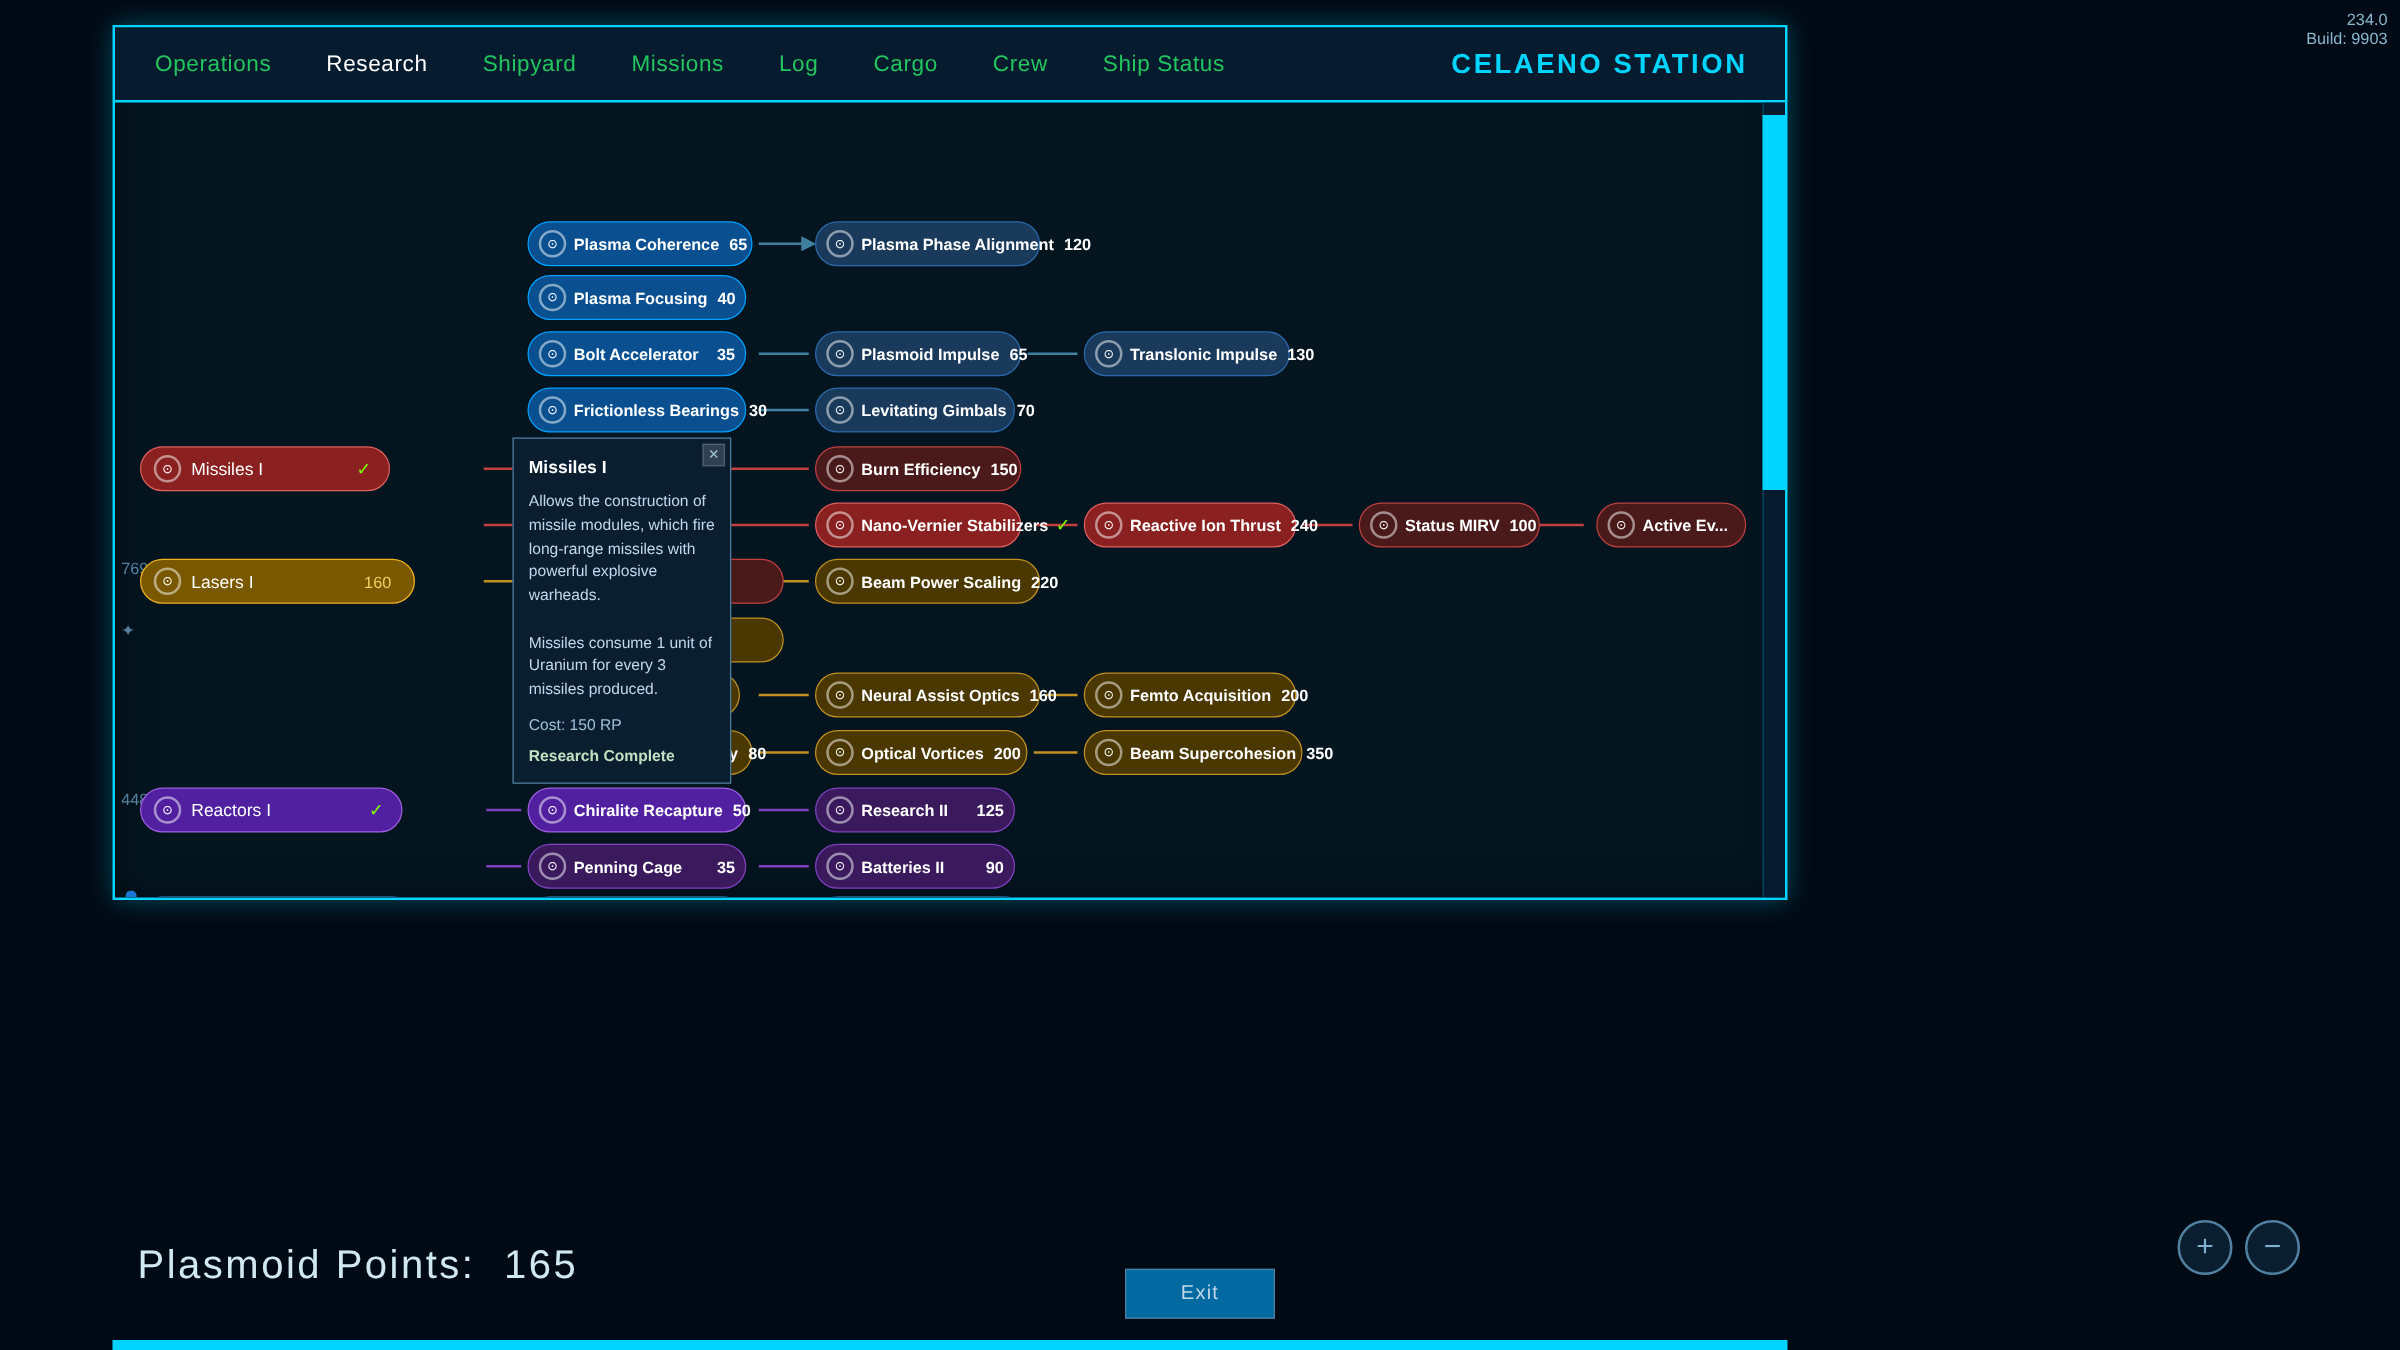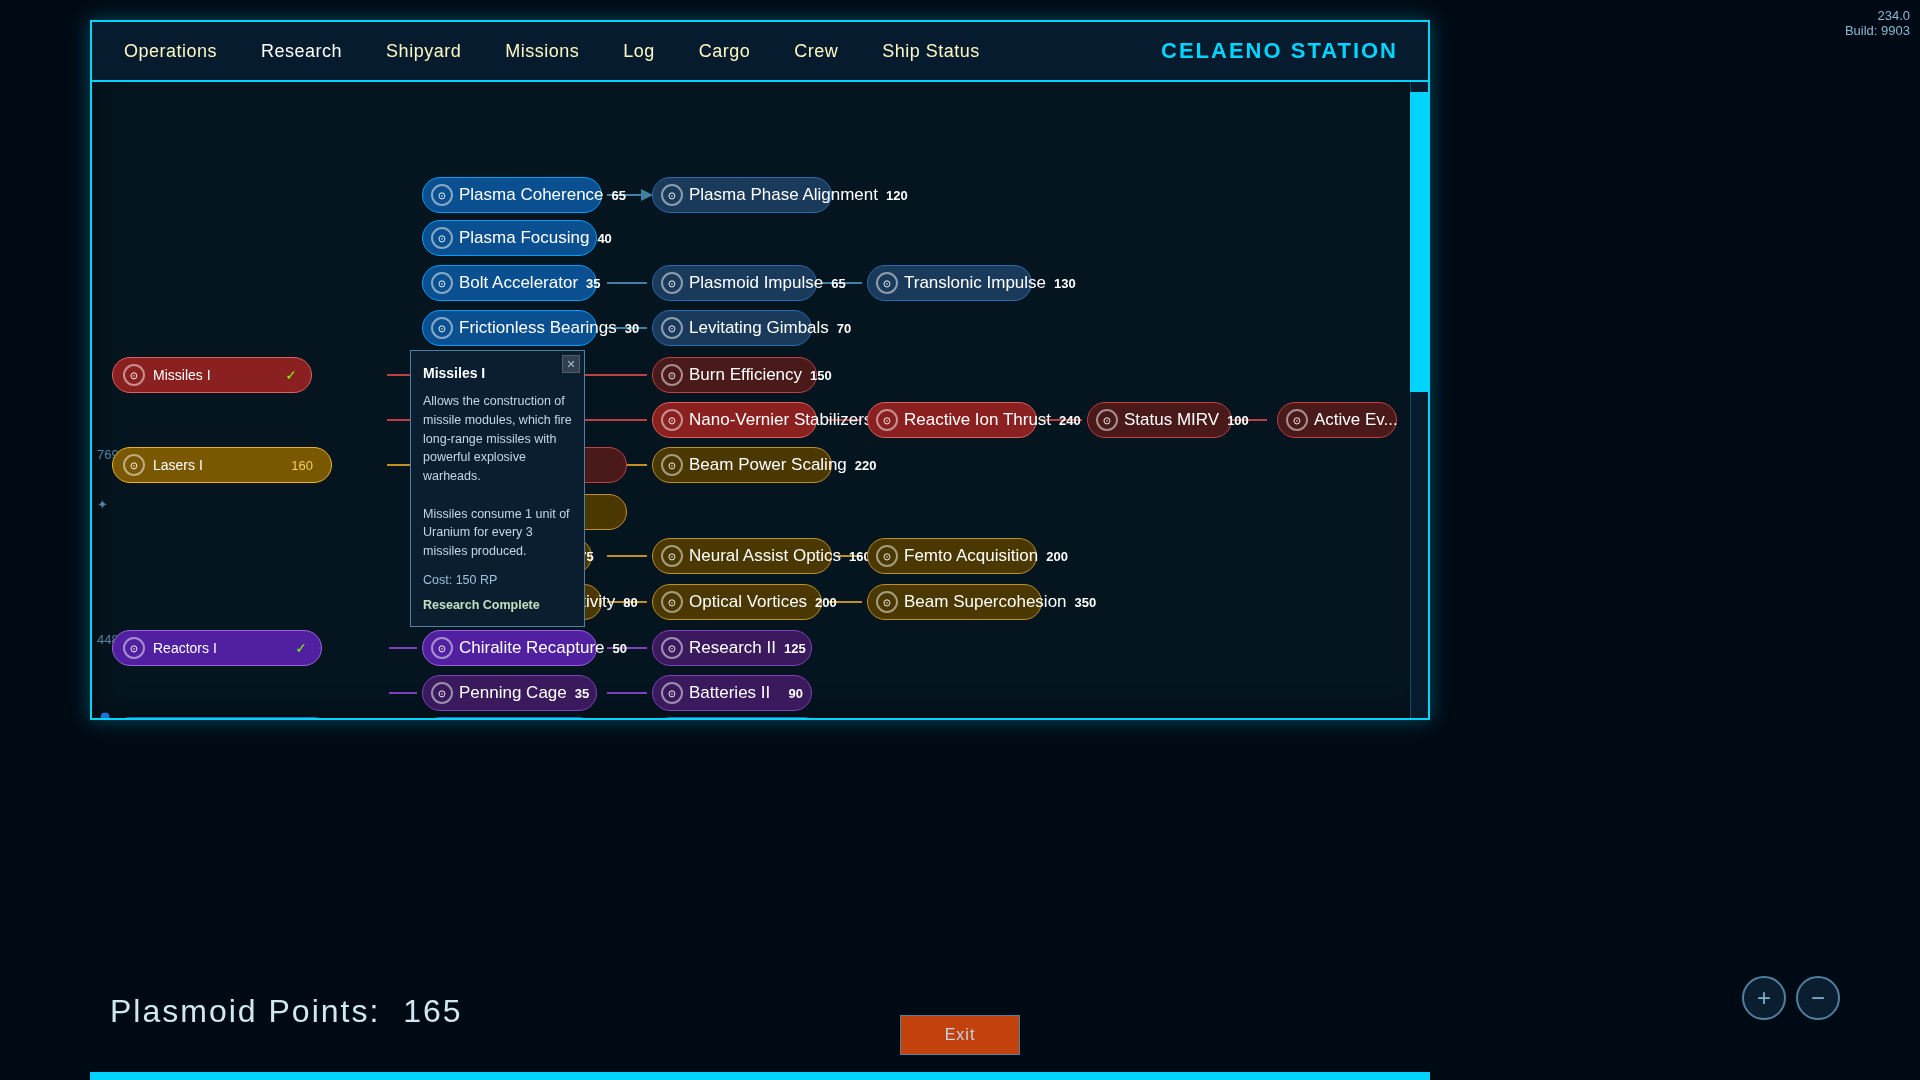--- a/index.html
+++ b/index.html
@@ -38,21 +38,21 @@
     
     .nav-bar {
       display: flex;
       align-items: center;
       height: 60px;
       background: #061c2e;
       border-bottom: 2px solid #00d4ff;
       padding: 0 10px;
     }
     .nav-item {
-      color: #fef9c3;
+      color: #22c55e;
       font-size: 18px;
       padding: 8px 22px;
       cursor: pointer;
       letter-spacing: 0.5px;
     }
     .nav-item.active { color: #fff; }
     .station-title {
       margin-left: auto;
       color: #00d4ff;
       font-size: 22px;
@@ -127,21 +127,22 @@
       border: 2px solid rgba(255,255,255,0.5);
       display: flex;
       align-items: center;
       justify-content: center;
       margin-right: 6px;
       flex-shrink: 0;
       font-size: 10px;
     }
     .tech-node .label {
       flex: 1;
-      font-size: 17px;
+      font-size: 13px;
+      font-weight: bold;
     }
     .tech-node .cost {
       margin-left: 8px;
       font-size: 13px;
       font-weight: bold;
       color: #fff;
     }
     .tech-node .check {
       margin-left: 6px;
       color: #7fff00;
@@ -256,21 +257,21 @@
     }
 
     
     .exit-btn {
       position: absolute;
       bottom: 25px;
       left: 50%;
       transform: translateX(-50%);
       width: 120px;
       height: 40px;
-      background: #c2410c;
+      background: #0369a1;
       border: 1px solid #5080a0;
       color: #c0d8e8;
       font-size: 16px;
       display: flex;
       align-items: center;
       justify-content: center;
       cursor: pointer;
       letter-spacing: 1px;
     }
 

